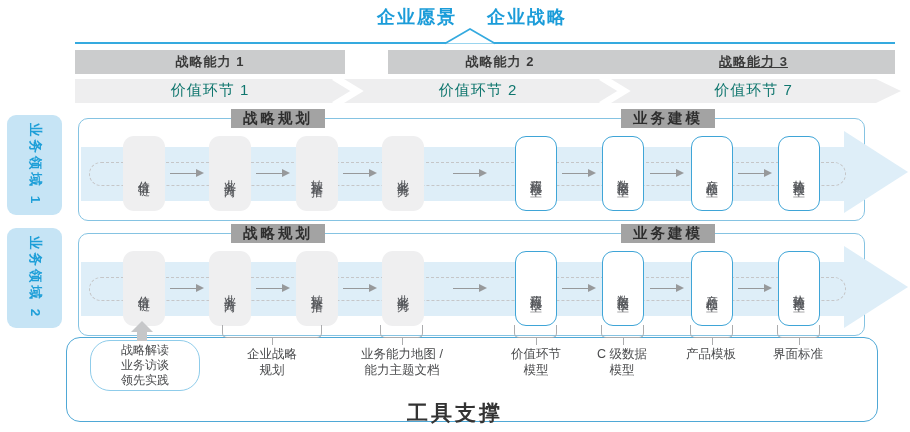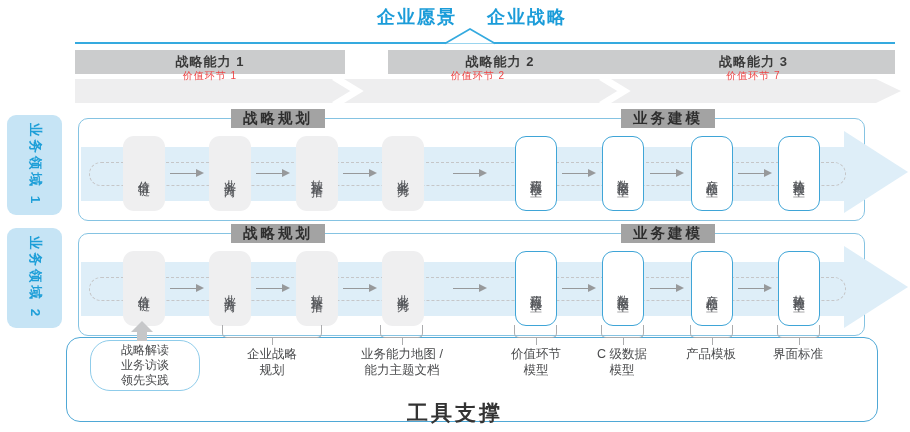--- a/index.html
+++ b/index.html
@@ -10,22 +10,22 @@
   .titles{position:absolute;left:377px;top:5px;display:flex;gap:30px;
           font-size:18px;font-weight:bold;color:#1B9CD9;letter-spacing:2px;white-space:nowrap;}
   .top-line{position:absolute;left:75px;top:42px;width:820px;height:2px;background:#35AADF;}
   .caret-svg{position:absolute;left:0;top:0;width:910px;height:50px;z-index:2;}
 
   
   .cap-bar{position:absolute;top:50px;height:24px;background:#CBCCCD;display:flex;align-items:center;
            justify-content:center;font-size:13px;font-weight:bold;color:#3A3A3A;letter-spacing:1px;}
   
   .vc-svg{position:absolute;left:0;top:77px;width:910px;height:28px;}
-  .vc-label{position:absolute;top:64px;height:24px;display:flex;align-items:center;justify-content:center;
-            font-size:10px;color:#ef4444;letter-spacing:1px;z-index:2;}
+  .vc-label{position:absolute;top:78px;height:24px;display:flex;align-items:center;justify-content:center;
+            font-size:15px;color:#0f766e;letter-spacing:1px;z-index:2;}
 
   
   .domain{position:absolute;left:7px;width:55px;height:100px;background:#C6E4F5;border-radius:9px;
           display:flex;align-items:center;justify-content:center;color:#1E9FD8;font-weight:bold;
           font-size:13.5px;letter-spacing:3px;writing-mode:vertical-rl;text-orientation:sideways;}
 
   
   .row-panel{position:absolute;left:78px;width:785px;height:101px;border:1.5px solid #85C3E2;
              border-radius:10px;}
   .band{position:absolute;left:2px;top:28px;width:763px;height:54px;background:#DEEEF8;z-index:0;}
@@ -77,21 +77,21 @@
     <span>企业战略</span>
   </div>
   <div class="top-line"></div>
   <svg class="caret-svg">
     <polygon points="445,43.5 470,29 495,43.5" fill="#ffffff"></polygon>
     <polyline points="445,43.5 470,29 495,43.5" fill="none" stroke="#35AADF" stroke-width="1.6"></polyline>
   </svg>
 
   <div class="cap-bar" style="left:75px;width:270px;">战略能力 1</div>
   <div class="cap-bar" style="left:350px;width:224px;margin-left:38px;">战略能力 2</div>
-  <div class="cap-bar" style="left:612px;width:283px;">战略能力 3</div>
+  <div class="cap-bar" style="left:612px;width:283px;text-decoration:underline;">战略能力 3</div>
 
   <svg class="vc-svg">
     <polygon points="75,2 876,2 901,14 876,26 75,26" fill="#EEEEEF"></polygon>
     <polyline points="334,0 357,14 334,28" fill="none" stroke="#ffffff" stroke-width="7"></polyline>
     <polyline points="601,0 624,14 601,28" fill="none" stroke="#ffffff" stroke-width="7"></polyline>
   </svg>
   <div class="vc-label" style="left:75px;width:270px;">价值环节 1</div>
   <div class="vc-label" style="left:350px;width:256px;">价值环节 2</div>
   <div class="vc-label" style="left:612px;width:283px;">价值环节 7</div>
 

